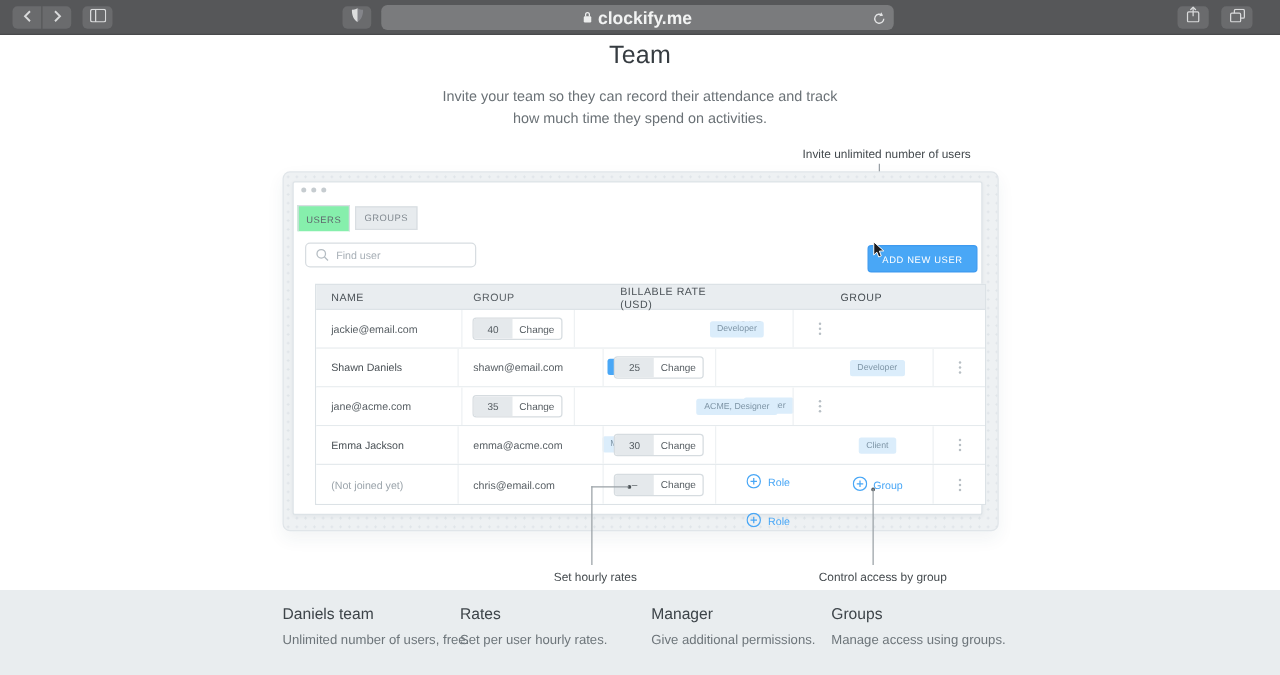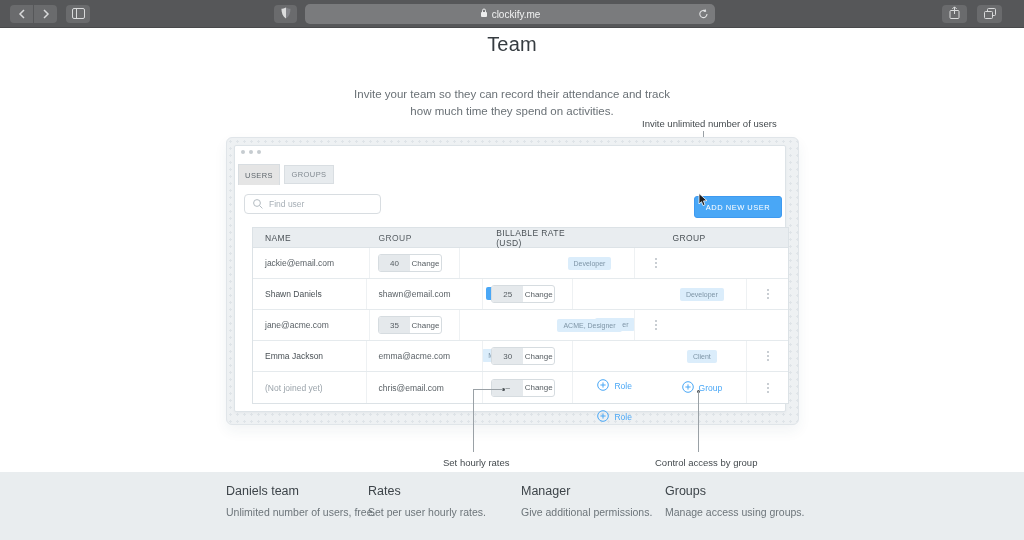--- a/index.html
+++ b/index.html
@@ -9,46 +9,46 @@
 
   
   .toolbar { position:absolute; top:0; left:0; width:1024px; height:28px; background:#565759; border-bottom:1px solid #48494b; }
   .tb-btn { position:absolute; top:5px; height:18px; background:#6a6b6d; border-radius:4px; display:flex; align-items:center; justify-content:center; }
   .tb-back { left:10px; width:23px; border-top-right-radius:0; border-bottom-right-radius:0; }
   .tb-fwd  { left:34px; width:23px; border-top-left-radius:0; border-bottom-left-radius:0; }
   .tb-side { left:66px; width:24px; }
   .tb-shield { left:274px; width:23px; }
   .tb-share { left:942px; width:25px; }
   .tb-tabs  { left:977px; width:25px; }
-  .addressbar { position:absolute; left:305px; top:4px; width:410px; height:20px; background:#7a7b7d; border-radius:5px; display:flex; align-items:center; justify-content:center; gap:4px; color:#f2f3f3; font-size:10px; }
+  .addressbar { position:absolute; left:305px; top:4px; width:410px; height:20px; background:#7a7b7d; border-radius:5px; display:flex; align-items:center; justify-content:center; gap:4px; color:#f2f3f3; font-size:14px;font-weight:bold; }
   .addr-refresh { position:absolute; right:6px; top:4px; }
 
   
   .page-title { position:absolute; top:33px; left:0; width:1024px; text-align:center; font-size:20px; color:#363c41; letter-spacing:.2px; }
-  .subtitle { position:absolute; top:70px; left:0; width:1024px; text-align:center; font-size:11.5px; line-height:17px; color:#6a7176;margin-top:16px; }
+  .subtitle { position:absolute; top:70px; left:0; width:1024px; text-align:center; font-size:11.5px; line-height:17px; color:#6a7176; }
 
   
   .callout { position:absolute; font-size:9.5px; color:#444a4e; white-space:nowrap; }
   .co-invite { top:118px; left:642px; width:124px; text-align:center; }
   .co-rates  { top:457px; left:443px; width:60px;  text-align:center; }
   .co-group  { top:457px; left:655px; width:92px;  text-align:center; }
   .cline { position:absolute; background:#9aa1a6; }
   .cdot  { position:absolute; width:3px; height:3px; border-radius:50%; background:#4b5155; }
 
   
   .card { position:absolute; left:226px; top:137px; width:573px; height:288px; background:#eef1f3;
           background-image:radial-gradient(#dfe4e8 1px, transparent 1.1px); background-size:7px 7px;
           border:1px solid #e0e5e9; border-radius:6px; box-shadow:0 6px 14px rgba(40,60,80,.06); }
   .window { position:absolute; left:234px; top:145px; width:552px; height:267px; background:#fff; border:1px solid #dde3e7; border-radius:2px; box-shadow:0 1px 3px rgba(40,60,80,.05); }
   .win-dots { position:absolute; left:241px; top:150px; display:flex; gap:4px; }
   .win-dots span { width:4px; height:4px; border-radius:50%; background:#c6ccd0; }
 
   
   .tab { position:absolute; font-size:7.5px; letter-spacing:.4px; display:flex; align-items:center; justify-content:center; }
-  .tab-users  { left:238px; top:164px; width:42px; height:21px; background:#e5e5e5; border:1px solid #d8dde1; border-bottom:none; color:#5f676d; z-index:2; }
+  .tab-users  { left:238px; top:164px; width:42px; height:21px; background:#86efac; border:1px solid #d8dde1; border-bottom:none; color:#5f676d; z-index:2; }
   .tab-groups { left:284px; top:165px; width:50px; height:19px; background:#e7ebee; border:1px solid #d9dee2; color:#828a91; }
 
   
   .search { position:absolute; left:244px; top:194px; width:137px; height:20px; background:#fff; border:1px solid #d8dde1; border-radius:4px; display:flex; align-items:center; }
   .search input { border:none; outline:none; background:transparent; width:100px; font-size:8.5px; color:#4a5156; font-family:"Liberation Sans",sans-serif; }
   .search input::placeholder { color:#a7afb6; }
   .search .mag { margin:0 5px 0 7px; display:flex; }
   .add-btn { position:absolute; left:694px; top:196px; width:88px; height:22px; background:var(--accent,#49a7f6); border:1px solid #3e9af0; border-radius:3px; color:#fff; font-size:7.5px; letter-spacing:.5px; display:flex; align-items:center; justify-content:center; cursor:pointer; }
 
   
@@ -62,21 +62,21 @@
   .c2 { width:117px; padding-left:12px; color:#585f64; }
   .c3 { width:90px; }
   .c4 { width:85px; justify-content:center;margin-top:45px; }
   .c5 { width:90px; justify-content:center; }
   .c6 { width:41px; justify-content:center; border-right:none; }
   .h3 { padding-left:13px; justify-content:flex-start; }
   .h4 { padding-left:12px; justify-content:flex-start; }
   .h5 { padding-left:15px; justify-content:flex-start; }
   .muted { color:#9ba4ab; }
 
-  .rate-ctl { display:flex; margin-left:8px; height:18px; width:64px; border:1px solid #d6dce0; border-radius:3px; overflow:hidden; background:#fff; }
+  .rate-ctl { display:flex; margin-left:8px; height:18px; width:72px; border:1px solid #d6dce0; border-radius:3px; overflow:hidden; background:#fff; }
   .rate-val { width:31px; background:#e5e9ec; color:#565d62; font-size:8px; display:flex; align-items:center; justify-content:center; }
   .rate-change { flex:1; display:flex; align-items:center; justify-content:center; font-size:8px; color:#565d62; cursor:pointer; }
 
   .badge { font-size:7px; padding:3px 6px; border-radius:2px; white-space:nowrap; }
   .badge.solid { background:var(--accent,#49a7f6); color:#fff; }
   .badge.light { background:var(--badge-bg,#dbedfb); color:var(--badge-text,#7e95a6); }
   .add-link { display:flex; align-items:center; gap:5px; color:var(--accent,#49a7f6); font-size:8.5px; cursor:pointer; }
   .kebab { display:flex; flex-direction:column; gap:2px; padding:4px; cursor:pointer; }
   .kebab span { width:2px; height:2px; border-radius:50%; background:#b7bec4; }
 

